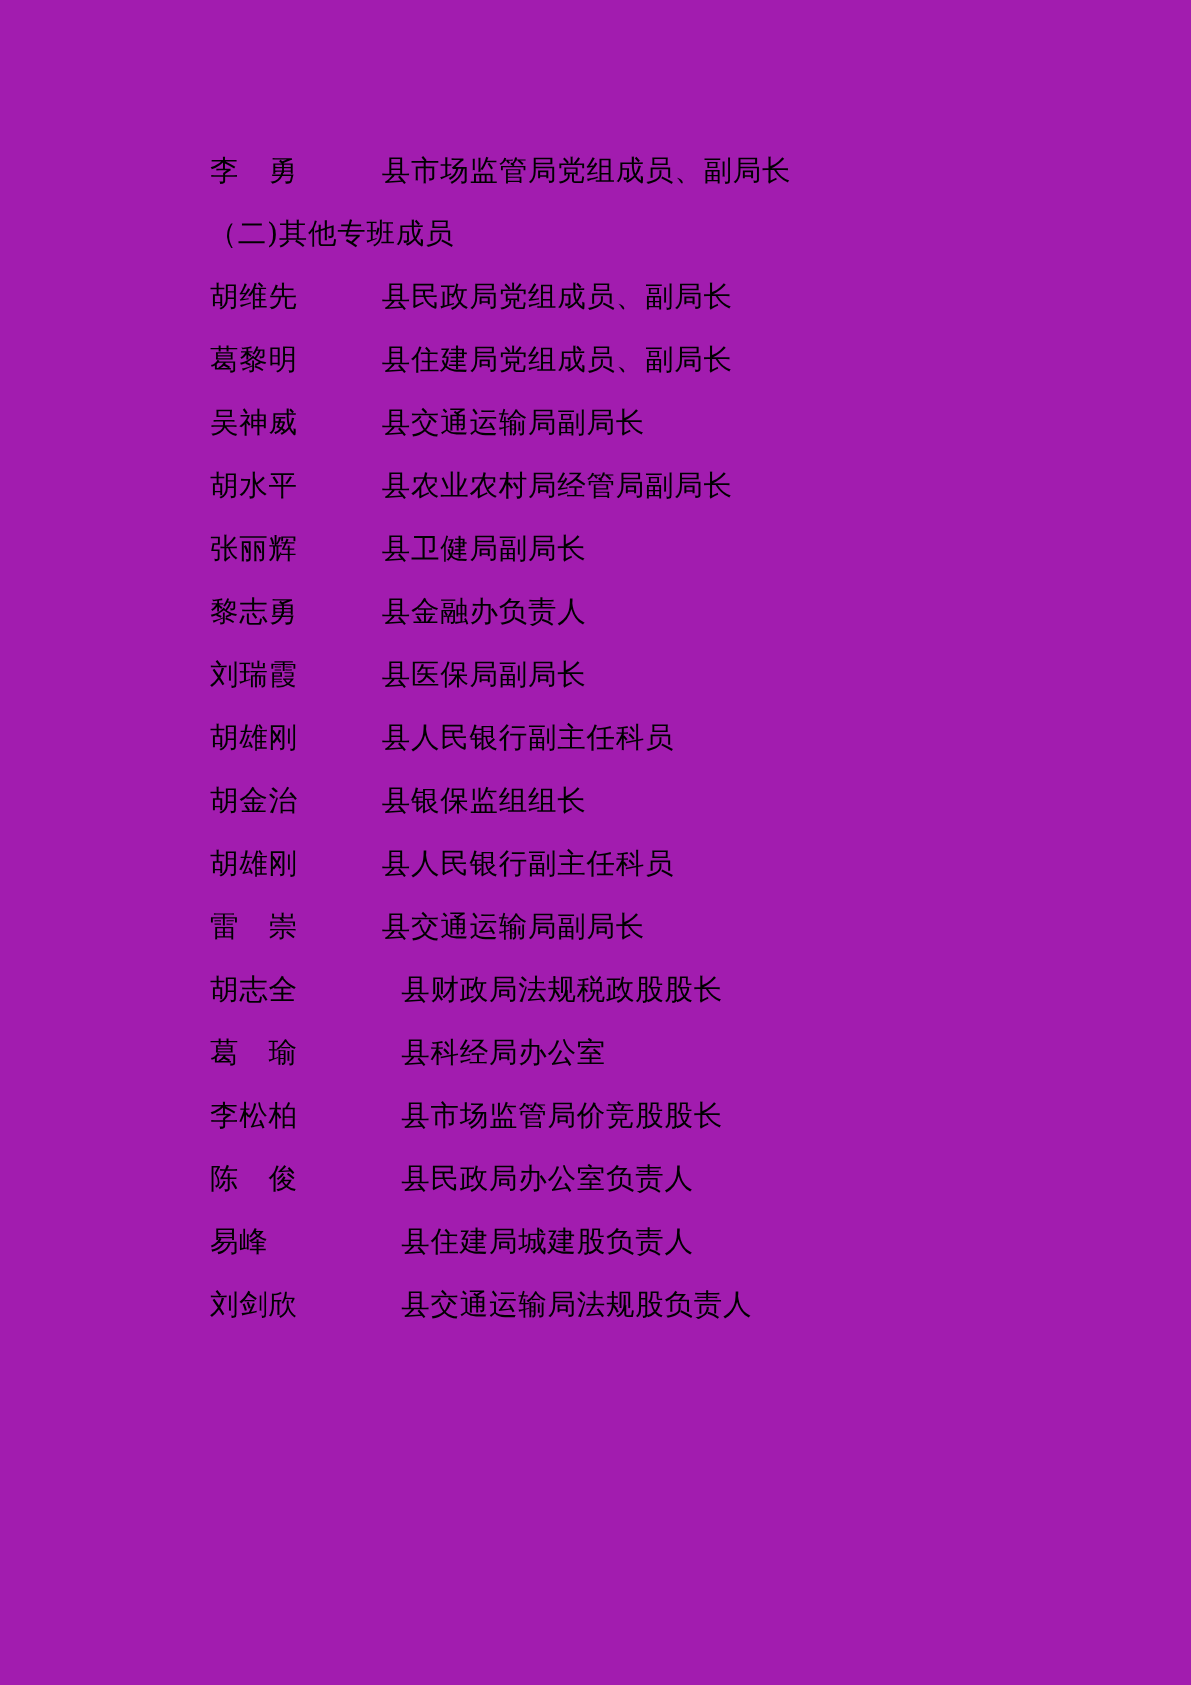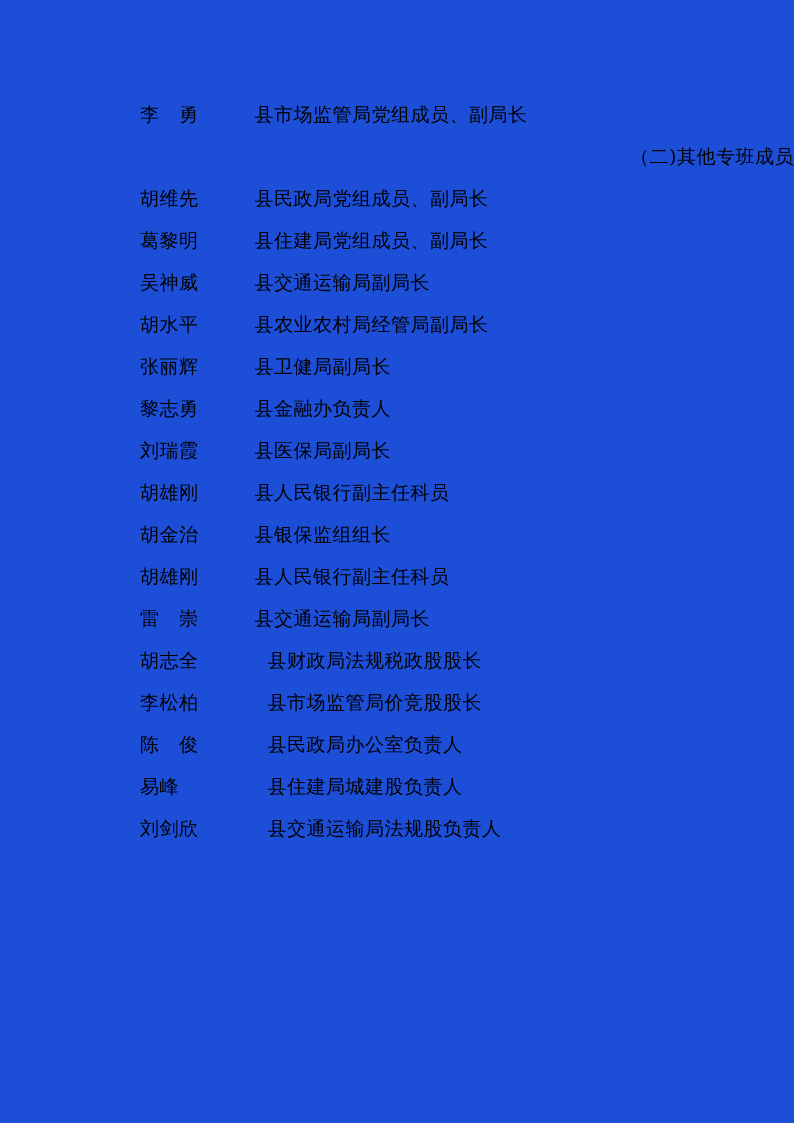--- a/index.html
+++ b/index.html
@@ -4,21 +4,21 @@
 <style>
   html, body {
     margin: 0;
     padding: 0;
     background: #ffffff;
   }
   .page {
     position: relative;
     width: 794px;
     height: 1123px;
-    background: #1d4ed8;
+    background: #a21caf;
     overflow: hidden;
     font-family: "DejaVu Serif", "Liberation Serif", serif;
     color: #000000;
   }
   .content {
     position: absolute;
     top: 93px;
     left: 0;
     right: 0;
   }
@@ -33,21 +33,20 @@
   .row .name {
     display: inline-block;
     vertical-align: top;
     width: 108px;
   }
   .row.s3 .name {
     width: 121px;
   }
   .row.heading {
     padding-left: 139px;
-    text-align: right;
   }
 </style>
 </head>
 <body>
 
 <div class="page">
   <div class="content">
 
     <div class="row entry">
       <span class="name">李　勇</span>
@@ -111,20 +110,24 @@
       <span class="name">雷　崇</span>
       <span class="pos">县交通运输局副局长</span>
     </div>
 
 
     <div class="row entry s3">
       <span class="name">胡志全</span>
       <span class="pos">县财政局法规税政股股长</span>
     </div>
 
+    <div class="row entry s3">
+      <span class="name">葛　瑜</span>
+      <span class="pos">县科经局办公室</span>
+    </div>
 
 
     <div class="row entry s3">
       <span class="name">李松柏</span>
       <span class="pos">县市场监管局价竞股股长</span>
     </div>
 
     <div class="row entry s3">
       <span class="name">陈　俊</span>
       <span class="pos">县民政局办公室负责人</span>

